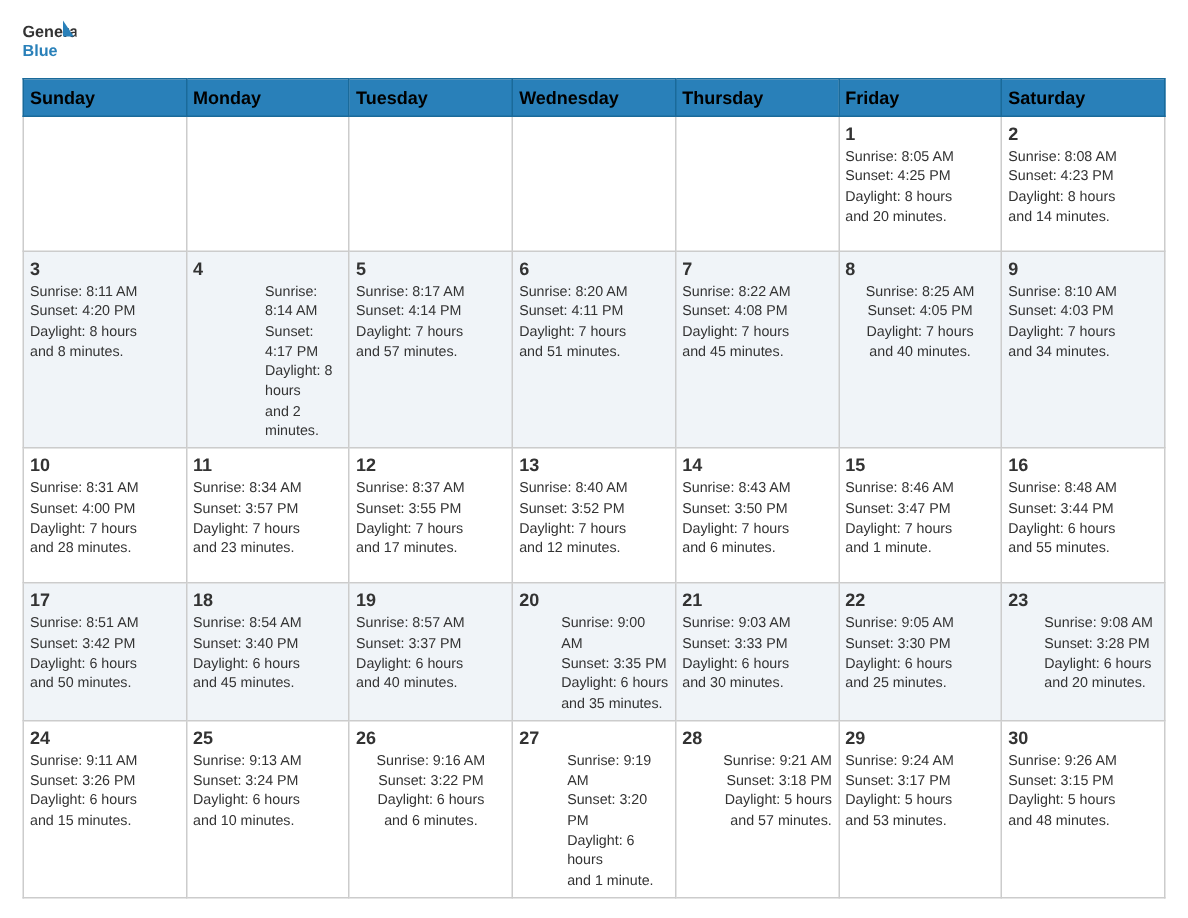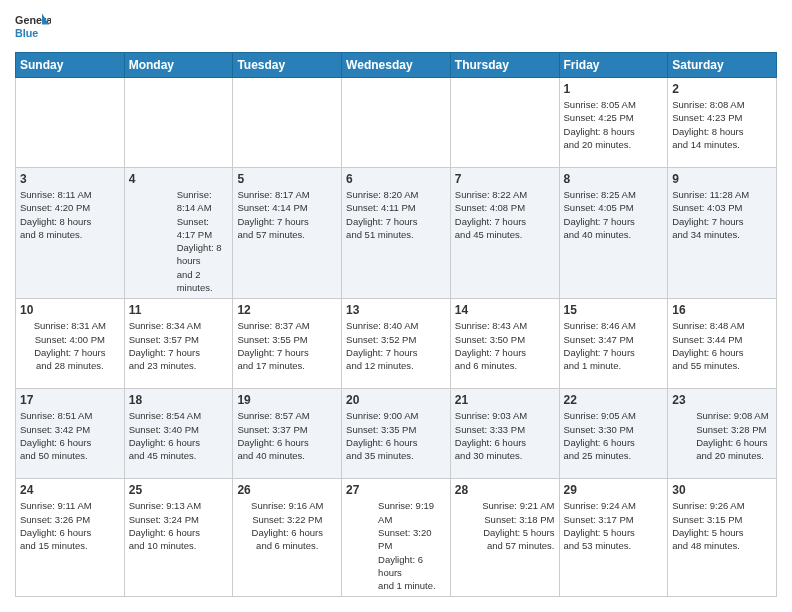--- a/index.html
+++ b/index.html
@@ -37,21 +37,21 @@
       font-size: 15px;
       color: #333;
     }
     table {
       width: 100%;
       border-collapse: collapse;
       table-layout: fixed;
     }
     thead tr th {
       background: #2980b9;
-      color: #ffffff;
+      color: #000000;
       font-size: 12px;
       font-weight: bold;
       padding: 5px 4px;
       text-align: left;
       border: 1px solid #1a6a9a;
     }
     tbody tr td {
       border: 1px solid #ccc;
       vertical-align: top;
       padding: 4px 4px;
@@ -162,37 +162,37 @@
         </td>
         <td>
           <div class="day-number">7</div>
           <div class="day-info" style="white-space: pre-line;">Sunrise: 8:22 AM
 Sunset: 4:08 PM
 Daylight: 7 hours
 and 45 minutes.</div>
         </td>
         <td>
           <div class="day-number">8</div>
-          <div class="day-info" style="white-space: pre-line;">Sunrise: 8:25 AM
+          <div class="day-info" style="white-space: pre-line; text-align: center;">Sunrise: 8:25 AM
 Sunset: 4:05 PM
 Daylight: 7 hours
 and 40 minutes.</div>
         </td>
         <td>
           <div class="day-number">9</div>
-          <div class="day-info" style="white-space: pre-line;">Sunrise: 11:28 AM
+          <div class="day-info" style="white-space: pre-line;">Sunrise: 8:10 AM
 Sunset: 4:03 PM
 Daylight: 7 hours
 and 34 minutes.</div>
         </td>
       </tr>
       <tr>
         <td>
           <div class="day-number">10</div>
-          <div class="day-info" style="white-space: pre-line; text-align: center;">Sunrise: 8:31 AM
+          <div class="day-info" style="white-space: pre-line;">Sunrise: 8:31 AM
 Sunset: 4:00 PM
 Daylight: 7 hours
 and 28 minutes.</div>
         </td>
         <td>
           <div class="day-number">11</div>
           <div class="day-info" style="white-space: pre-line;">Sunrise: 8:34 AM
 Sunset: 3:57 PM
 Daylight: 7 hours
 and 23 minutes.</div>
@@ -250,21 +250,21 @@
         </td>
         <td>
           <div class="day-number">19</div>
           <div class="day-info" style="white-space: pre-line;">Sunrise: 8:57 AM
 Sunset: 3:37 PM
 Daylight: 6 hours
 and 40 minutes.</div>
         </td>
         <td>
           <div class="day-number">20</div>
-          <div class="day-info" style="white-space: pre-line;">Sunrise: 9:00 AM
+          <div class="day-info" style="white-space: pre-line; margin-left: 28px;">Sunrise: 9:00 AM
 Sunset: 3:35 PM
 Daylight: 6 hours
 and 35 minutes.</div>
         </td>
         <td>
           <div class="day-number">21</div>
           <div class="day-info" style="white-space: pre-line;">Sunrise: 9:03 AM
 Sunset: 3:33 PM
 Daylight: 6 hours
 and 30 minutes.</div>

